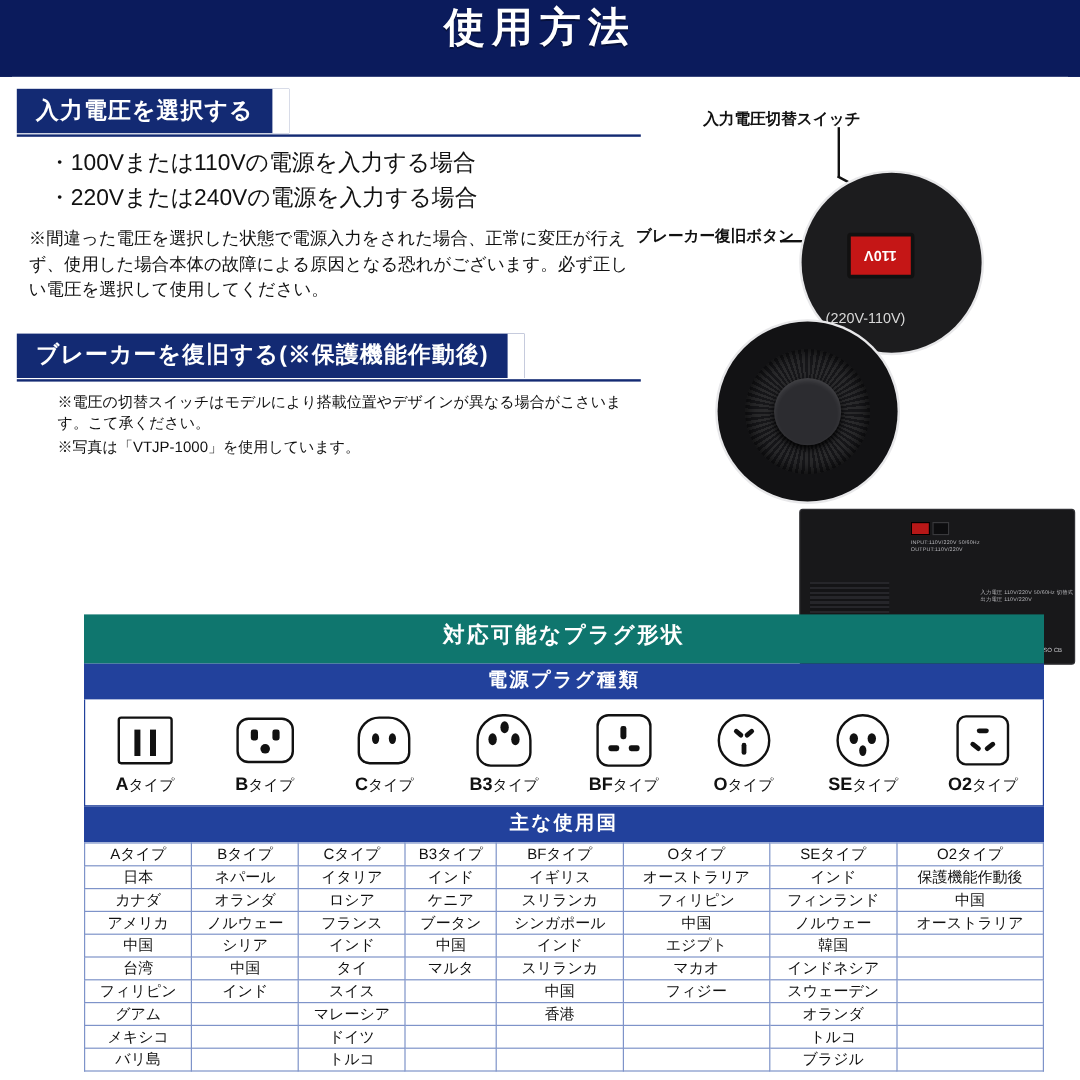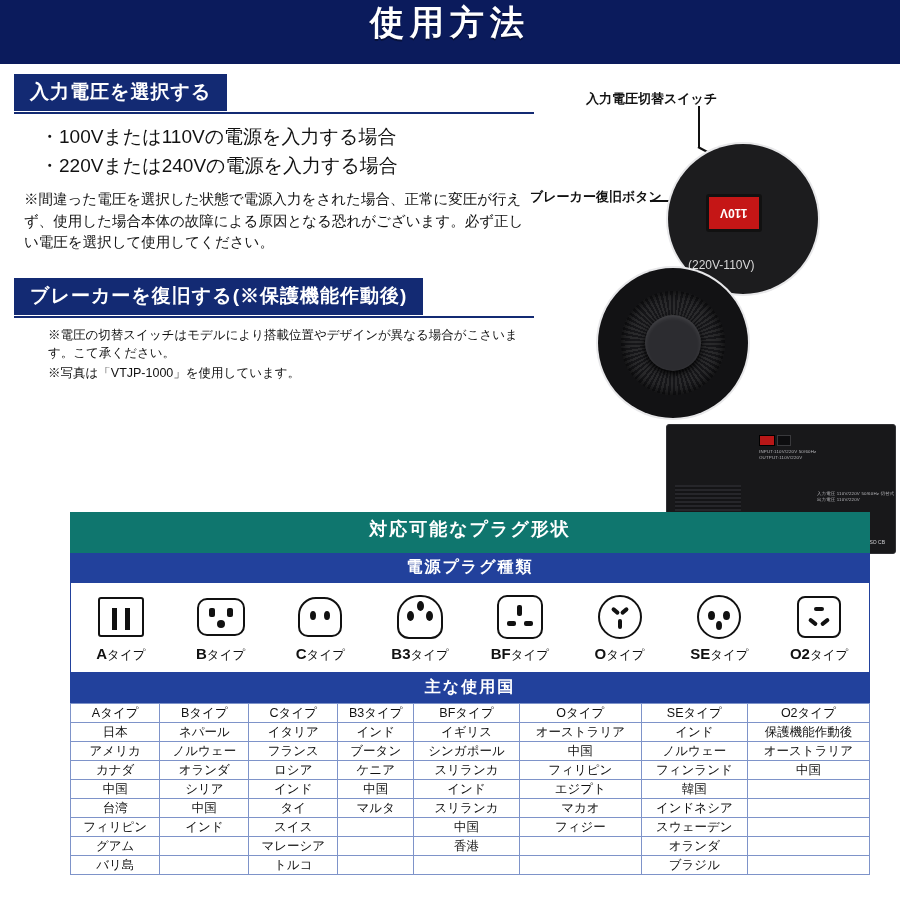--- a/index.html
+++ b/index.html
@@ -351,40 +351,40 @@
         <td>日本</td>
         <td>ネパール</td>
         <td>イタリア</td>
         <td>インド</td>
         <td>イギリス</td>
         <td>オーストラリア</td>
         <td>インド</td>
         <td>保護機能作動後</td>
       </tr>
       <tr>
-        <td>アメリカ</td>
-        <td>ノルウェー</td>
-        <td>フランス</td>
-        <td>ブータン</td>
-        <td>シンガポール</td>
-        <td>中国</td>
-        <td>ノルウェー</td>
-        <td>オーストラリア</td>
-      </tr>
-      <tr>
         <td>カナダ</td>
         <td>オランダ</td>
         <td>ロシア</td>
         <td>ケニア</td>
         <td>スリランカ</td>
         <td>フィリピン</td>
         <td>フィンランド</td>
         <td>中国</td>
       </tr>
       <tr>
+        <td>アメリカ</td>
+        <td>ノルウェー</td>
+        <td>フランス</td>
+        <td>ブータン</td>
+        <td>シンガポール</td>
+        <td>中国</td>
+        <td>ノルウェー</td>
+        <td>オーストラリア</td>
+      </tr>
+      <tr>
         <td>中国</td>
         <td>シリア</td>
         <td>インド</td>
         <td>中国</td>
         <td>インド</td>
         <td>エジプト</td>
         <td>韓国</td>
         <td></td>
       </tr>
       <tr>
@@ -411,20 +411,30 @@
         <td>グアム</td>
         <td></td>
         <td>マレーシア</td>
         <td></td>
         <td>香港</td>
         <td></td>
         <td>オランダ</td>
         <td></td>
       </tr>
       <tr>
+        <td>メキシコ</td>
+        <td></td>
+        <td>ドイツ</td>
+        <td></td>
+        <td></td>
+        <td></td>
+        <td>トルコ</td>
+        <td></td>
+      </tr>
+      <tr>
         <td>バリ島</td>
         <td></td>
         <td>トルコ</td>
         <td></td>
         <td></td>
         <td></td>
         <td>ブラジル</td>
         <td></td>
       </tr>
     </tbody>

